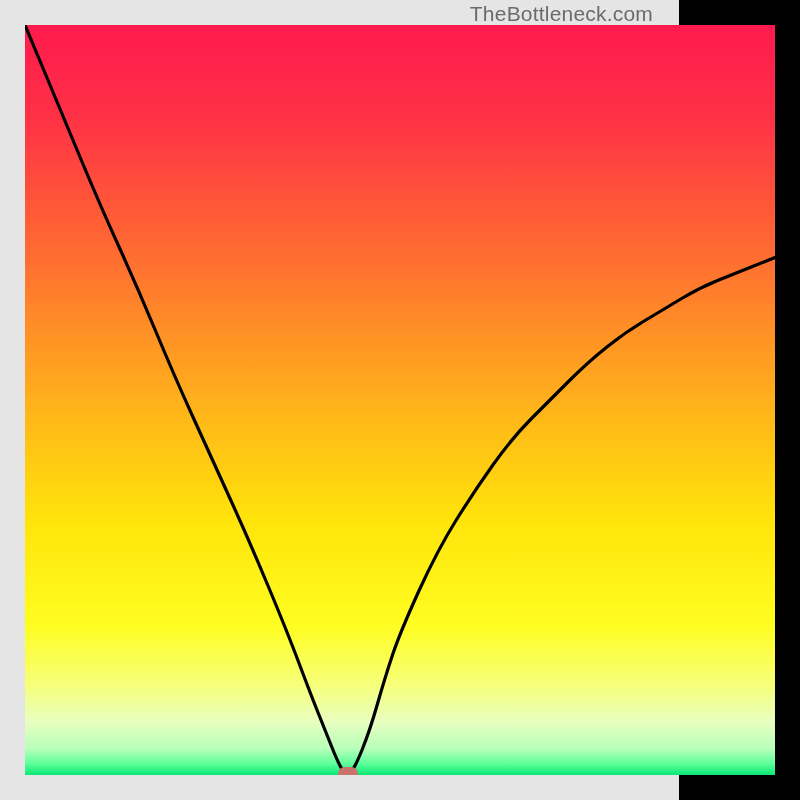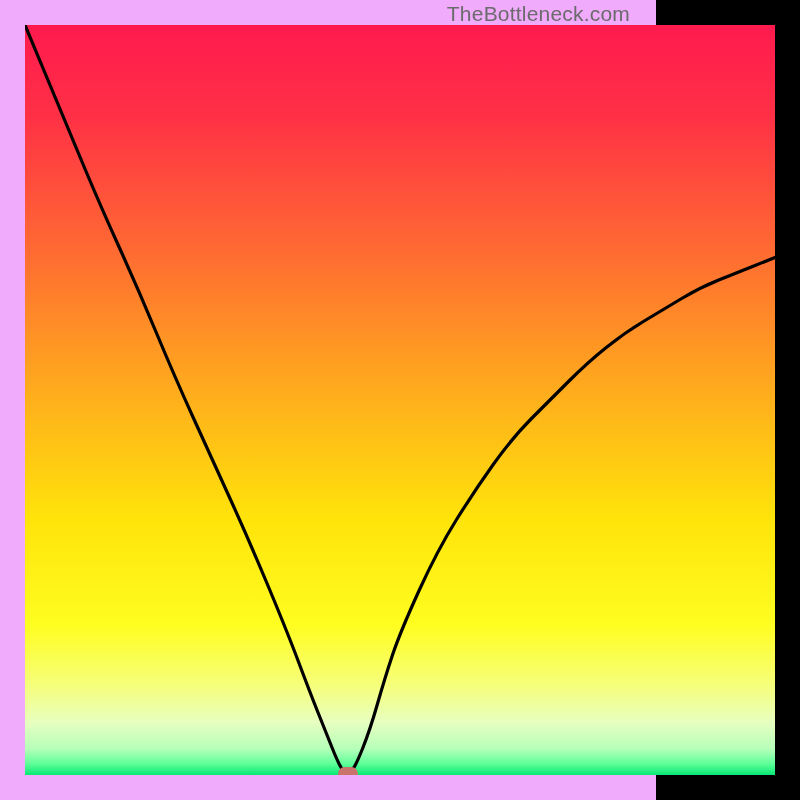--- a/index.html
+++ b/index.html
@@ -8,21 +8,22 @@
     width: 800px;
     height: 800px;
     background: #000000;
     font-family: Arial, Helvetica, sans-serif;
     overflow: hidden;
   }
   .frame {
     position: relative;
     width: 656px;
     height: 800px;
-    background: #f0abfc;
+    background: #e5e5e5;
+    padding-left: 23px;
   }
   .plot-area {
     position: absolute;
     left: 25px;
     top: 25px;
     width: 750px;
     height: 750px;
     overflow: hidden;
   }
   .gradient-bg {

